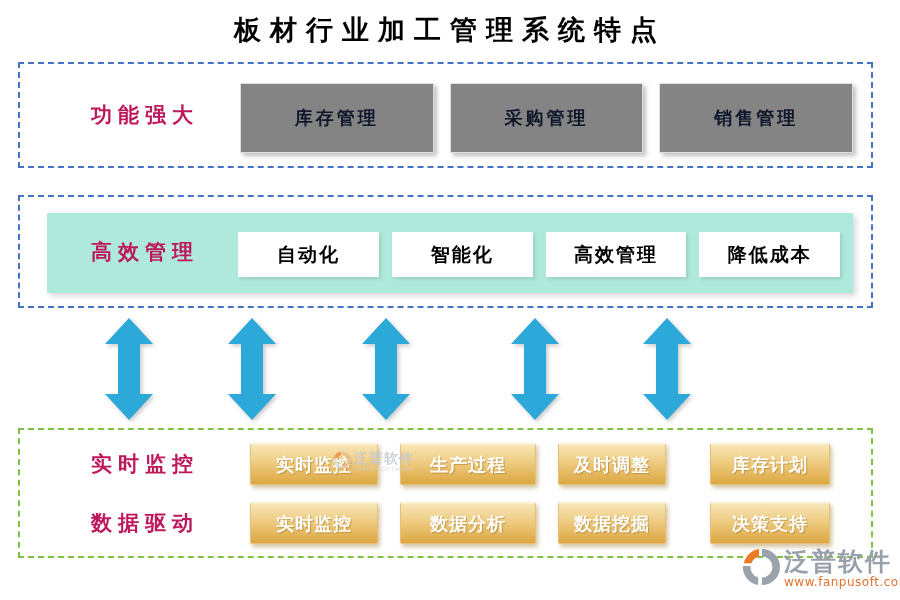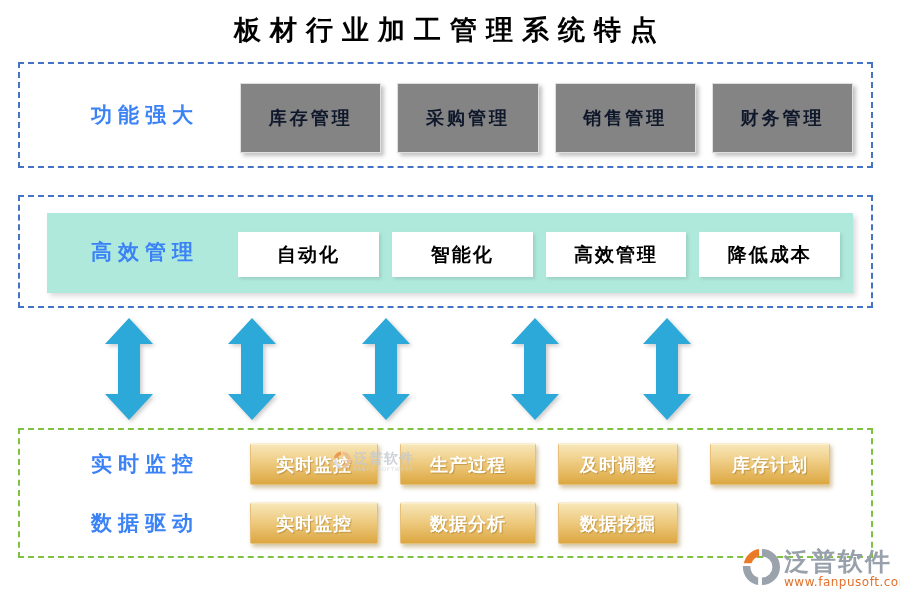--- a/index.html
+++ b/index.html
@@ -17,21 +17,21 @@
   }
 
   .dash-box { position: absolute; left: 18px; width: 855px; }
   .box-features   { top: 62px;  height: 106px; border: 2px dashed #4472c4; }
   .box-efficiency { top: 195px; height: 113px; border: 2px dashed #4472c4; }
   .box-bottom     { top: 428px; height: 130px; border: 2px dashed #7fc241; }
 
   .row-label {
     position: absolute; left: 35px; width: 180px;
     display: flex; align-items: center; justify-content: center;
-    font-weight: bold; color: #3b82f6; font-size: 21px; letter-spacing: 6px;
+    font-weight: bold; color: #be185d; font-size: 21px; letter-spacing: 6px;
   }
   .label-tall { top: 0; height: 100%; }
 
   .btn-row { position: absolute; display: flex; gap: 16px; }
   .row-gray { left: 220px; right: 18px; top: 19px; height: 70px; }
   .gray-btn {
     flex: 1; background: #848484; color: #0f172a;
     display: flex; align-items: center; justify-content: center;
     font-size: 18px; font-weight: bold; letter-spacing: 3px;
     border: 1px solid #dfdfdf;
@@ -61,21 +61,21 @@
     background: linear-gradient(180deg, #f7e6b7 0%, #eecb81 45%, #dca741 100%);
     border: 1px solid #e5c07a; border-top: 2px solid #f9eecf;
     border-radius: 2px;
     box-shadow: 2px 3px 4px rgba(170,140,70,0.5);
     display: flex; align-items: center; justify-content: center;
     color: #ffffff; font-size: 18px; font-weight: bold; letter-spacing: 1px;
     text-shadow: 1px 1px 1px rgba(160,115,30,0.55);
   }
   .g1 { left: 230px; width: 128px; }
   .g2 { left: 380px; width: 136px; }
-  .g3 { left: 538px; width: 120px; font-family: Liberation Mono, monospace; }
+  .g3 { left: 538px; width: 108px; font-family: Liberation Mono, monospace; }
   .g4 { left: 690px; width: 120px; }
   .r1 { top: 13px; }
   .r2 { top: 72px; }
 
   .watermark {
     position: absolute; left: 333px; top: 451px; display: flex; gap: 3px;
     opacity: 0.8; pointer-events: none; align-items: flex-start; z-index: 5;
   }
   .watermark .wm-text { font-size: 14px; color: #c3c8cf; font-weight: bold; letter-spacing: 1px; line-height: 15px; }
   .watermark .wm-sub  { font-size: 5px; color: #ced3da; letter-spacing: 1px; }
@@ -94,21 +94,20 @@
 <div class="stage">
 
   <div class="title">板材行业加工管理系统特点</div>
 
   <div class="dash-box box-features">
     <div class="row-label label-tall">功能强大</div>
     <div class="btn-row row-gray">
       <div class="gray-btn">库存管理</div>
       <div class="gray-btn">采购管理</div>
       <div class="gray-btn">销售管理</div>
-      <div class="gray-btn">财务管理</div>
     </div>
   </div>
 
   <div class="dash-box box-efficiency">
     <div class="teal-bar"></div>
     <div class="row-label label-tall">高效管理</div>
     <div class="btn-row row-white">
       <div class="white-btn">自动化</div>
       <div class="white-btn">智能化</div>
       <div class="white-btn">高效管理</div>
@@ -138,20 +137,21 @@
     <div class="row-label label-r1">实时监控</div>
     <div class="gold-btn g1 r1">实时监控</div>
     <div class="gold-btn g2 r1">生产过程</div>
     <div class="gold-btn g3 r1">及时调整</div>
     <div class="gold-btn g4 r1">库存计划</div>
 
     <div class="row-label label-r2">数据驱动</div>
     <div class="gold-btn g1 r2">实时监控</div>
     <div class="gold-btn g2 r2">数据分析</div>
     <div class="gold-btn g3 r2">数据挖掘</div>
+    <div class="gold-btn g4 r2">决策支持</div>
   </div>
 
   <div class="watermark">
     <svg width="18" height="18" viewBox="0 0 40 40">
       <path d="M21 1 a19 19 0 0 1 0 38 l0 -8 a11 11 0 0 0 0 -22 z" fill="#e9b98a"></path>
       <path d="M17 39 a19 19 0 0 1 -16 -20 l8 0 a11 11 0 0 0 8 12 z" fill="#d9dde2"></path>
       <path d="M2 16 a19 19 0 0 1 16 -15 l0 8 a11 11 0 0 0 -8 7 z" fill="#eb8b3f"></path>
     </svg>
     <div>
       <div class="wm-text">泛普软件</div>

